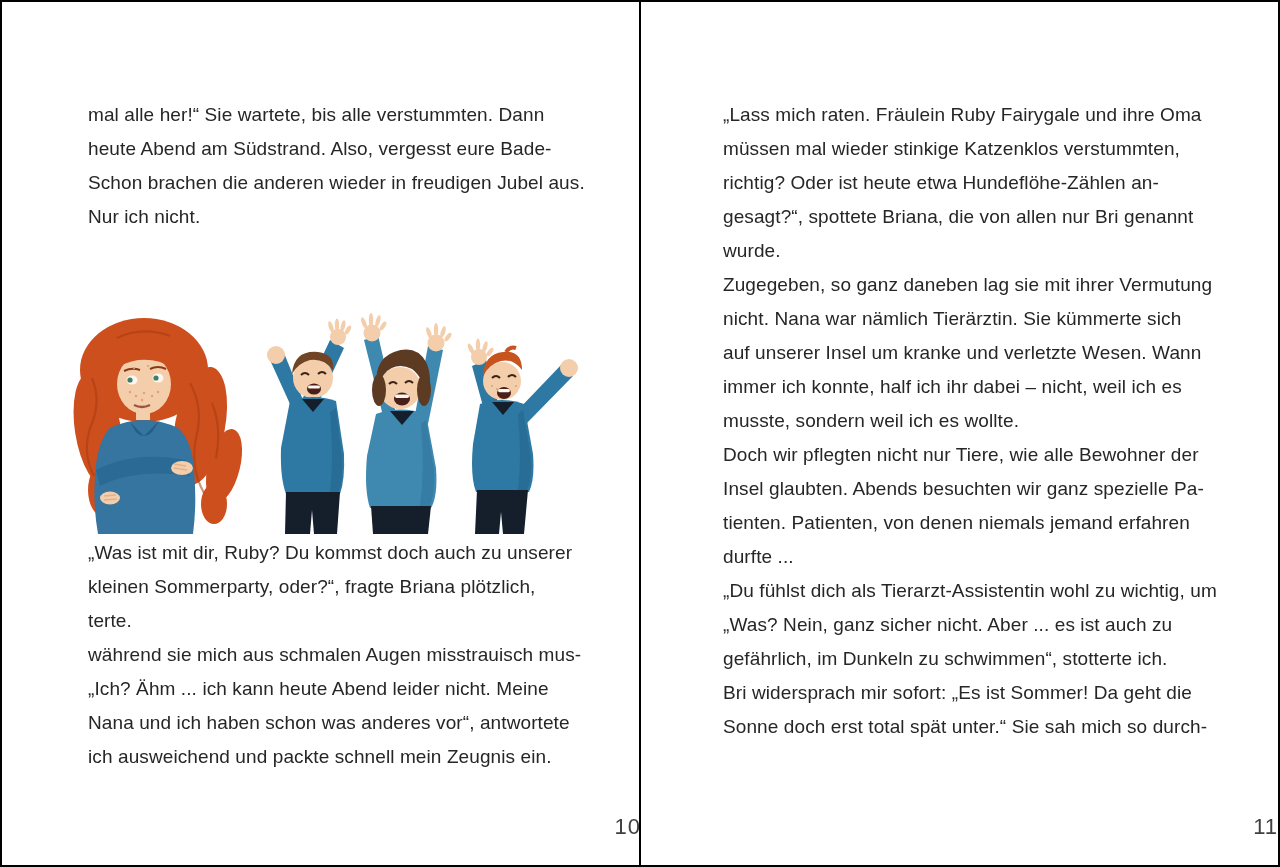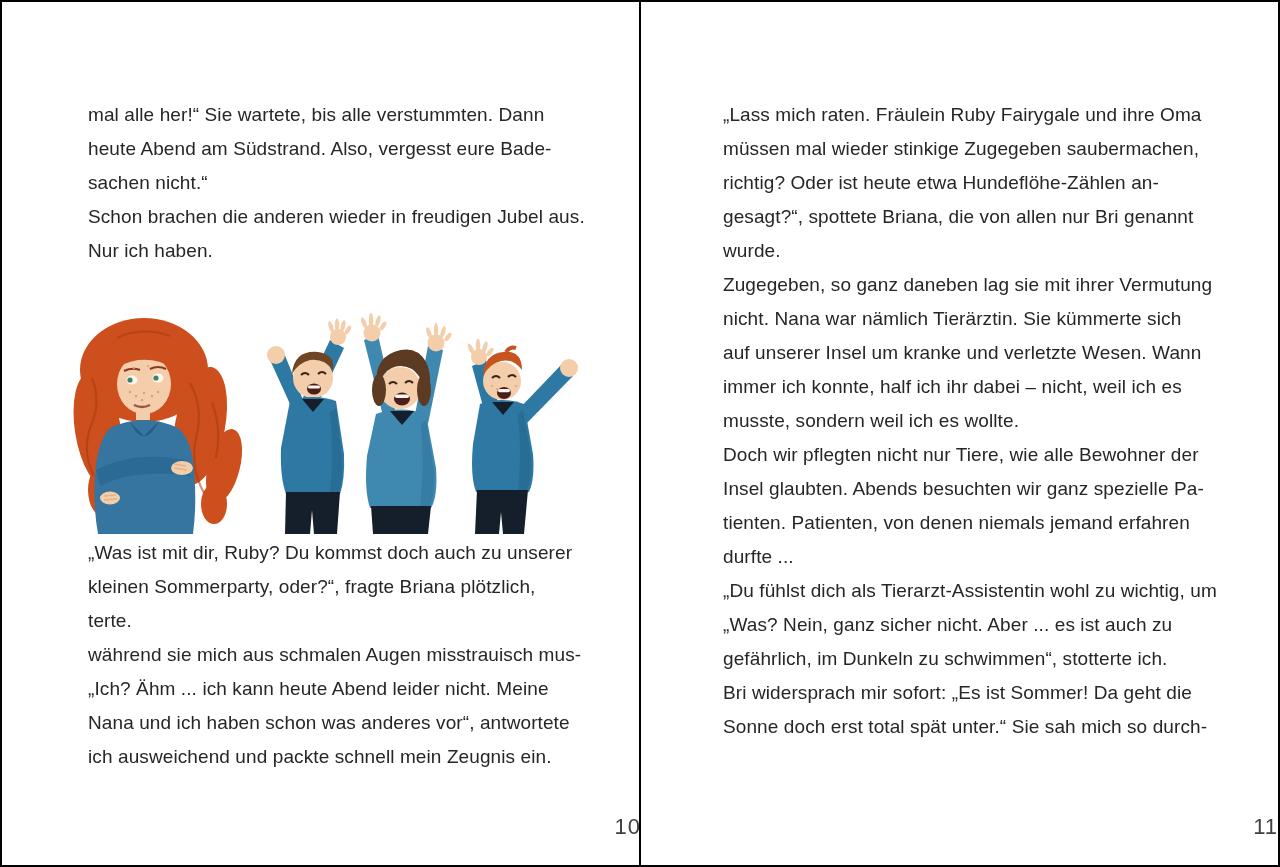--- a/index.html
+++ b/index.html
@@ -67,23 +67,22 @@
 </head>
 <body>
 
 <div class="spread">
 
   <div class="page left">
 
     <div class="textblock tb-left-top">
         <div class="line">mal alle her!“ Sie wartete, bis alle verstummten. Dann</div>
         <div class="line">heute Abend am Südstrand. Also, vergesst eure Bade-</div>
-        <div class="line">sachen nicht.“</div>
         <div class="line">Schon brachen die anderen wieder in freudigen Jubel aus.</div>
-        <div class="line">Nur ich haben.</div>
+        <div class="line">Nur ich nicht.</div>
       </div>
 
     <svg class="illustration" viewBox="0 0 532 226" role="img">
 
       <g>
         <g fill="#cd4f1d">
           <ellipse cx="72" cy="62" rx="64" ry="52"></ellipse>
           <ellipse cx="26" cy="122" rx="23" ry="58" transform="rotate(-9 26 122)"></ellipse>
           <ellipse cx="128" cy="118" rx="25" ry="60" transform="rotate(11 128 118)"></ellipse>
           <ellipse cx="152" cy="158" rx="16" ry="38" transform="rotate(14 152 158)"></ellipse>
@@ -222,21 +221,21 @@
       </div>
 
     <div class="pagenum">10</div>
   </div>
 
   <div class="divider"></div>
 
   <div class="page right">
     <div class="textblock tb-right">
         <div class="line">„Lass mich raten. Fräulein Ruby Fairygale und ihre Oma</div>
-        <div class="line">müssen mal wieder stinkige Zugegeben saubermachen,</div>
+        <div class="line">müssen mal wieder stinkige Katzenklos verstummten,</div>
         <div class="line">richtig? Oder ist heute etwa Hundeflöhe-Zählen an-</div>
         <div class="line">gesagt?“, spottete Briana, die von allen nur Bri genannt</div>
         <div class="line">wurde.</div>
         <div class="line">Zugegeben, so ganz daneben lag sie mit ihrer Vermutung</div>
         <div class="line">nicht. Nana war nämlich Tierärztin. Sie kümmerte sich</div>
         <div class="line">auf unserer Insel um kranke und verletzte Wesen. Wann</div>
         <div class="line">immer ich konnte, half ich ihr dabei – nicht, weil ich es</div>
         <div class="line">musste, sondern weil ich es wollte.</div>
         <div class="line">Doch wir pflegten nicht nur Tiere, wie alle Bewohner der</div>
         <div class="line">Insel glaubten. Abends besuchten wir ganz spezielle Pa-</div>

